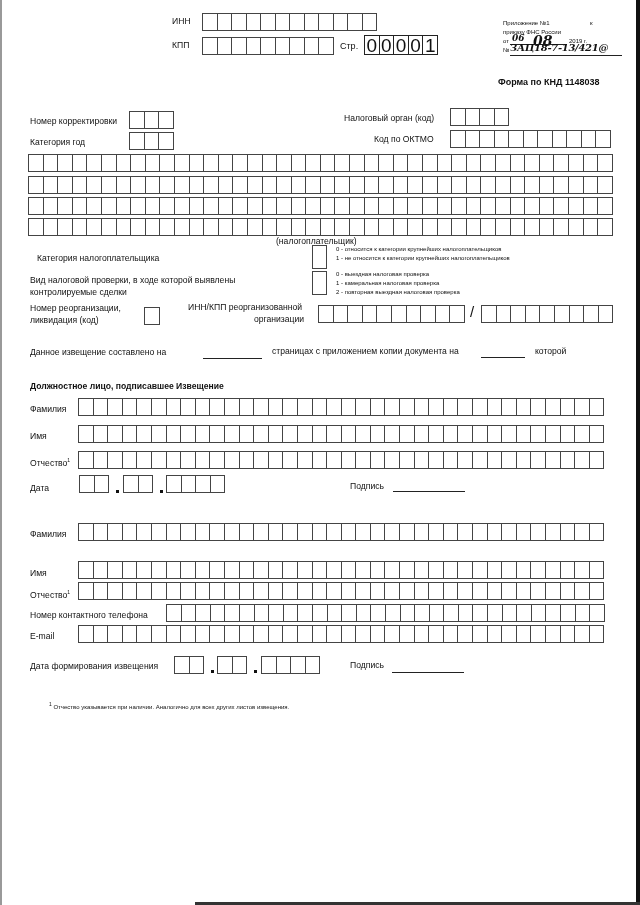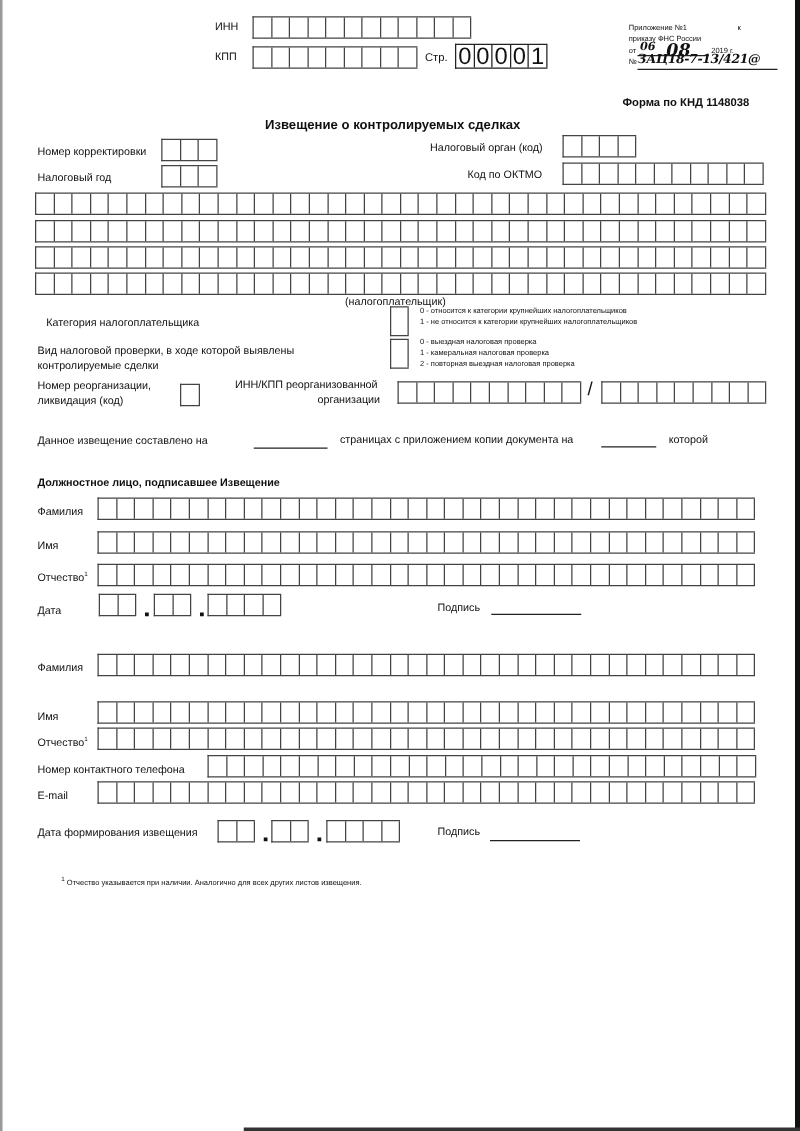--- a/index.html
+++ b/index.html
@@ -75,38 +75,37 @@
   <div class="abs hand" style="left:512px;top:33px;font-size:9px;">06</div>
   <div class="abs hand" style="left:533px;top:33px;font-size:14px;">08</div>
   <div class="line" style="left:510px;top:44px;width:57px;"></div>
   <div class="abs lbl-sm" style="left:569px;top:37px;">2019 г.</div>
   <div class="abs lbl-sm" style="left:503px;top:46px;">№</div>
   <div class="abs hand" style="left:510px;top:42px;font-size:10px;letter-spacing:-0.3px;">ЗАЦ18-7-13/421@</div>
   <div class="line" style="left:510px;top:55px;width:112px;"></div>
 
   <div class="abs lbl bold" style="left:498px;top:77px;font-size:9px;">Форма по КНД 1148038</div>
 
-  <div class="abs bold" style="left:212px;top:94px;font-size:10.5px;">Извещение о контролируемых сделках</div>
 
   <div class="abs lbl" style="left:30px;top:116px;">Номер корректировки</div>
   <div class="cells" style="left:129px;top:111px;">
       <span style="width: 14.5px;"></span>
       <span style="width: 14.5px;"></span>
       <span style="width: 14.5px;"></span>
     </div>
 
   <div class="abs lbl" style="left:344px;top:113px;">Налоговый орган (код)</div>
   <div class="cells" style="left:450px;top:108px;">
       <span style="width: 14.5px;"></span>
       <span style="width: 14.5px;"></span>
       <span style="width: 14.5px;"></span>
       <span style="width: 14.5px;"></span>
     </div>
 
-  <div class="abs lbl" style="left:30px;top:137px;">Налоговый год</div>
+  <div class="abs lbl" style="left:30px;top:137px;">Категория год</div>
   <div class="cells" style="left:129px;top:132px;">
       <span style="width: 14.5px;"></span>
       <span style="width: 14.5px;"></span>
       <span style="width: 14.5px;"></span>
     </div>
 
   <div class="abs lbl" style="left:374px;top:134px;">Код по ОКТМО</div>
   <div class="cells" style="left:450px;top:130px;">
       <span style="width: 14.5px;"></span>
       <span style="width: 14.5px;"></span>

